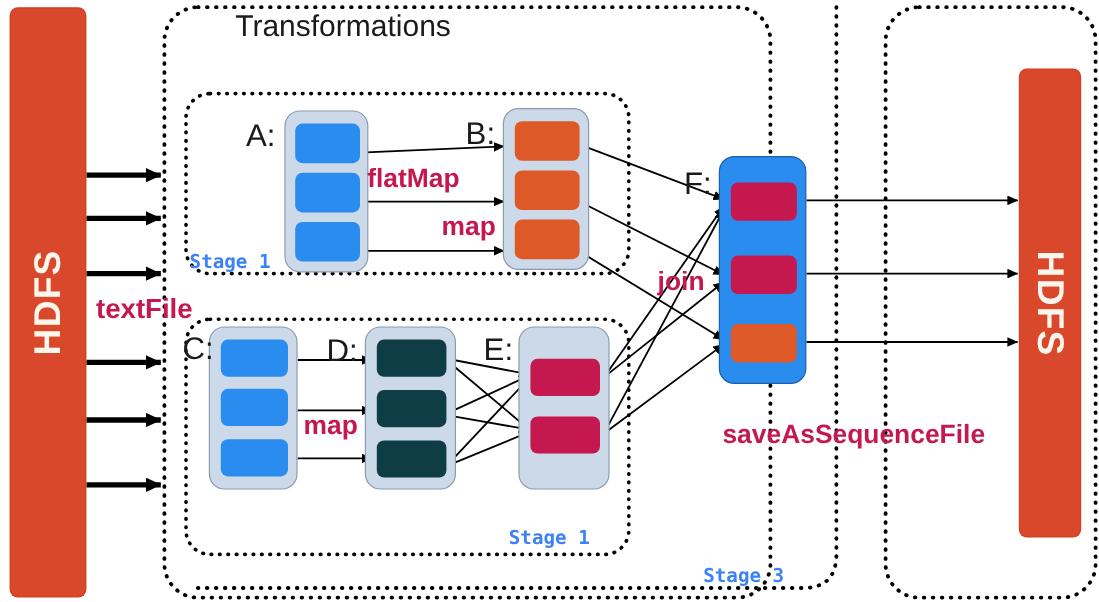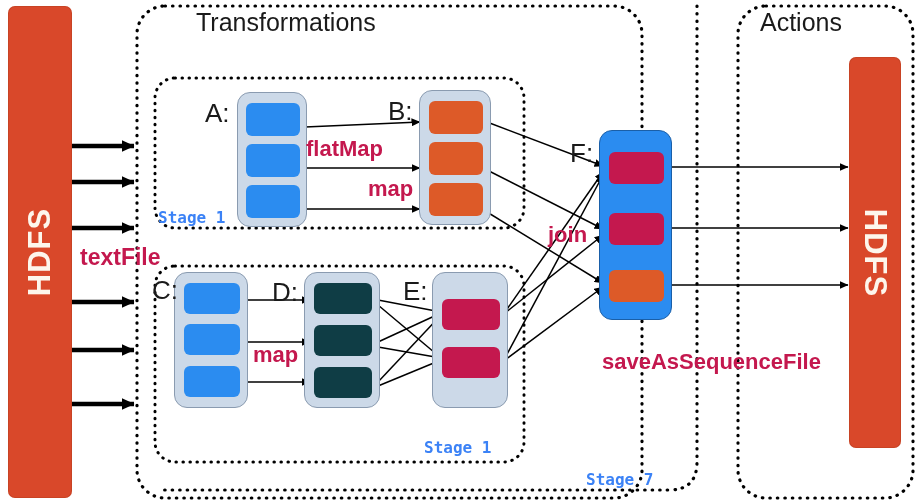--- a/index.html
+++ b/index.html
@@ -175,25 +175,24 @@
 
   <div class="hdfs hdfs-left" style="left:8px; top:6px; width:64px; height:492px;">
     <span class="hdfs-label">HDFS</span>
   </div>
 
   <div class="hdfs hdfs-right" style="left:849px; top:57px; width:52px; height:391px;">
     <span class="hdfs-label">HDFS</span>
   </div>
 
   <div class="lbl title" style="left:196px; top:8px;">Transformations</div>
-  <div class="lbl title" style="left:760px; top:8px;">Actions</div>
 
   <div class="lbl stage" style="left:158px; top:208px;">Stage 1</div>
   <div class="lbl stage" style="left:424px; top:438px;">Stage 1</div>
-  <div class="lbl stage" style="left:586px; top:470px;">Stage 7</div>
+  <div class="lbl stage" style="left:586px; top:470px;">Stage 3</div>
 
   <div class="rdd gray" style="left:237px; top:92px; width:70px; height:135px;">
     <div class="blk blue" style="left:8px; top:10px; width:54px; height:33px;"></div>
     <div class="blk blue" style="left:8px; top:51px; width:54px; height:33px;"></div>
     <div class="blk blue" style="left:8px; top:92px; width:54px; height:33px;"></div>
   </div>
   <div class="lbl letter" style="left:205px; top:98px;">A:</div>
 
   <div class="rdd gray" style="left:419px; top:90px; width:72px; height:135px;">
     <div class="blk orange" style="left:9px; top:10px; width:54px; height:33px;"></div>

